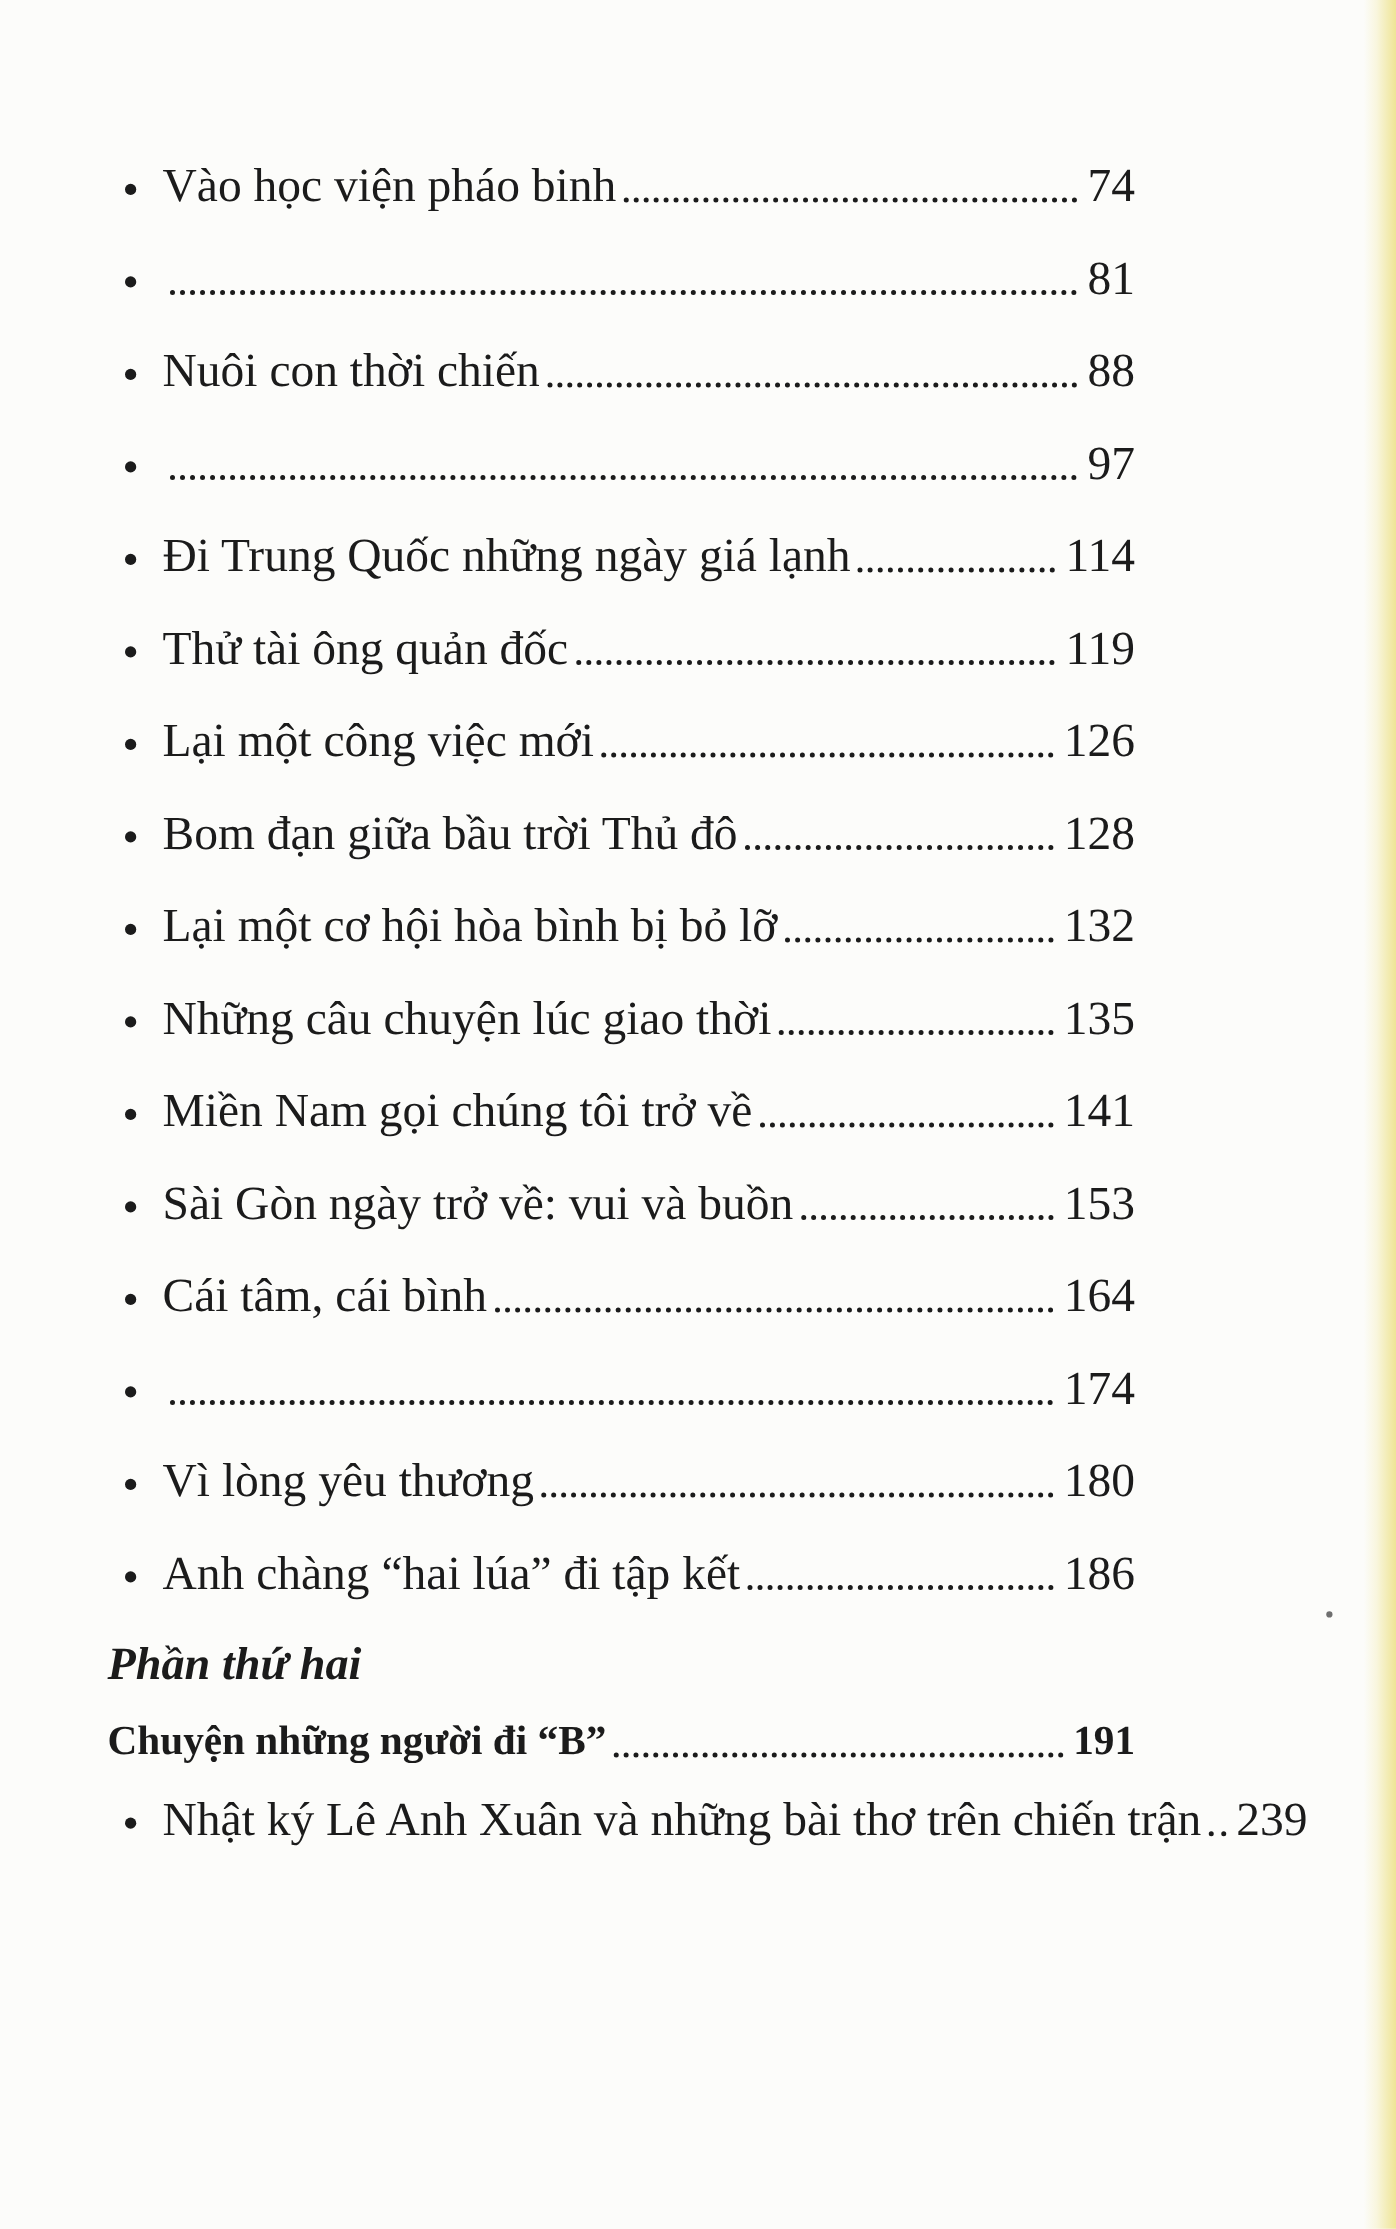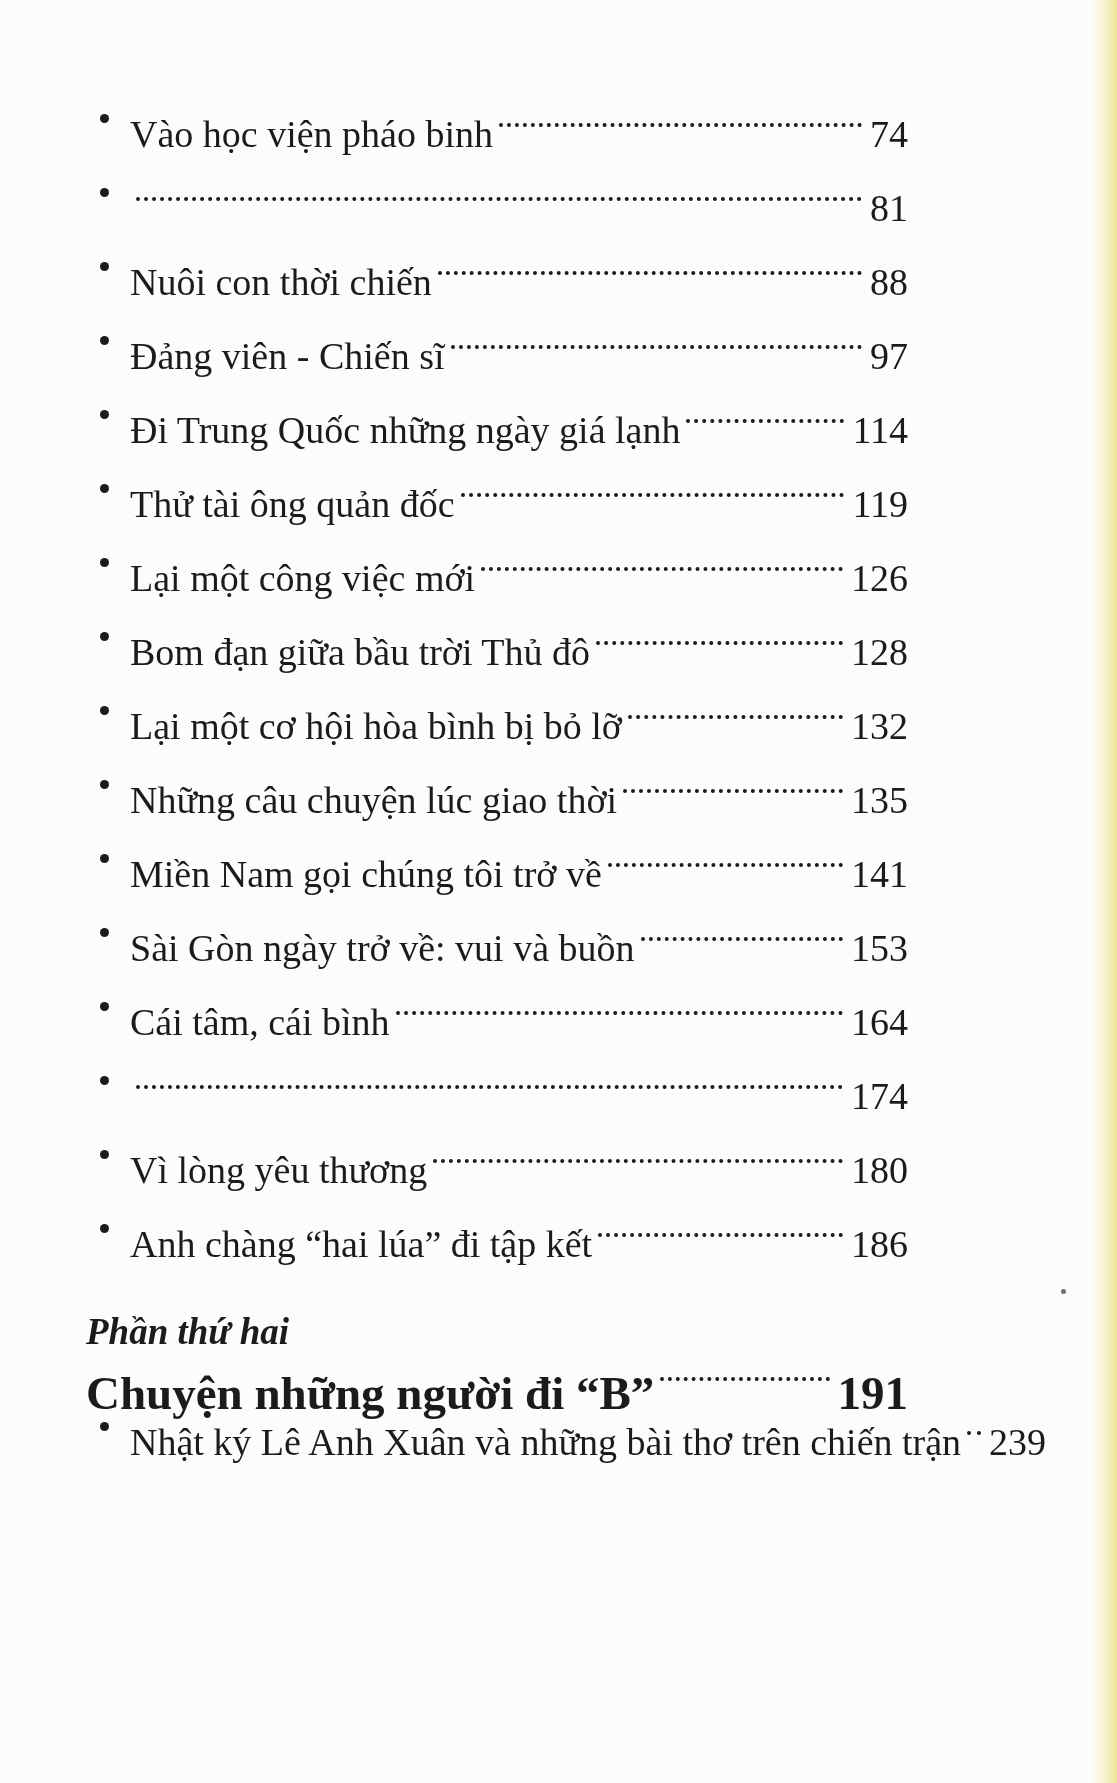--- a/index.html
+++ b/index.html
@@ -17,21 +17,21 @@
     position:relative;
   }
   .page{
     position:relative;
     width:1117px;height:1783px;
     box-sizing:border-box;
     padding:112px 209px 0 100px;
   }
   .row{
     display:flex;
-    align-items:flex-start;
+    align-items:center;
     height:74px;
     font-size:38px;
     white-space:nowrap;
   }
   .bullet{
     flex:0 0 auto;
     width:9px;height:9px;
     border-radius:50%;
     background:var(--ink);
     margin-right:21px;
@@ -55,21 +55,21 @@
     align-items:center;
     margin-left:-14px;
     font-style:italic;
     font-size:37px;
     font-weight:bold;
   }
   .title-row{
     height:54px;
     margin-left:-14px;
     font-weight:bold;
-    font-size:47px;
+    font-size:33px;
   }
   .title-row .leader{font-weight:normal;}
   .last-row{height:72px;}
   .edge-tint{
     position:absolute;
     top:0;right:0;bottom:0;
     width:26px;
     background:linear-gradient(to right, rgba(239,229,147,0), rgba(239,229,147,0.28) 40%, rgba(236,224,130,0.85));
     pointer-events:none;
   }
@@ -98,21 +98,20 @@
     <span class="pagenum">81</span>
   </div>
   <div class="row">
     <span class="bullet"></span>
     <span class="title">Nuôi con thời chiến</span>
     <span class="leader"></span>
     <span class="pagenum">88</span>
   </div>
   <div class="row">
     <span class="bullet"></span>
-    <span class="title">Đảng viên - Chiến sĩ</span>
     <span class="leader"></span>
     <span class="pagenum">97</span>
   </div>
   <div class="row">
     <span class="bullet"></span>
     <span class="title">Đi Trung Quốc những ngày giá lạnh</span>
     <span class="leader"></span>
     <span class="pagenum">114</span>
   </div>
   <div class="row">

